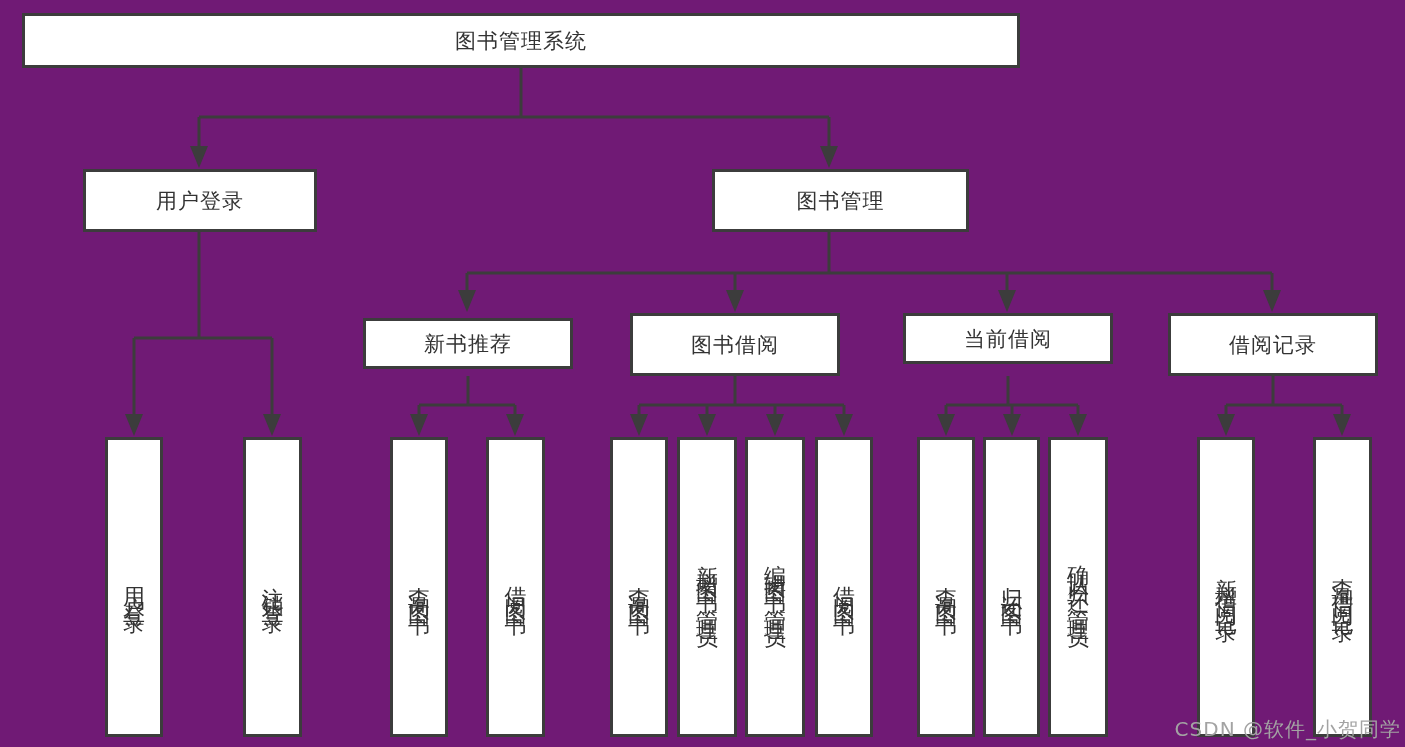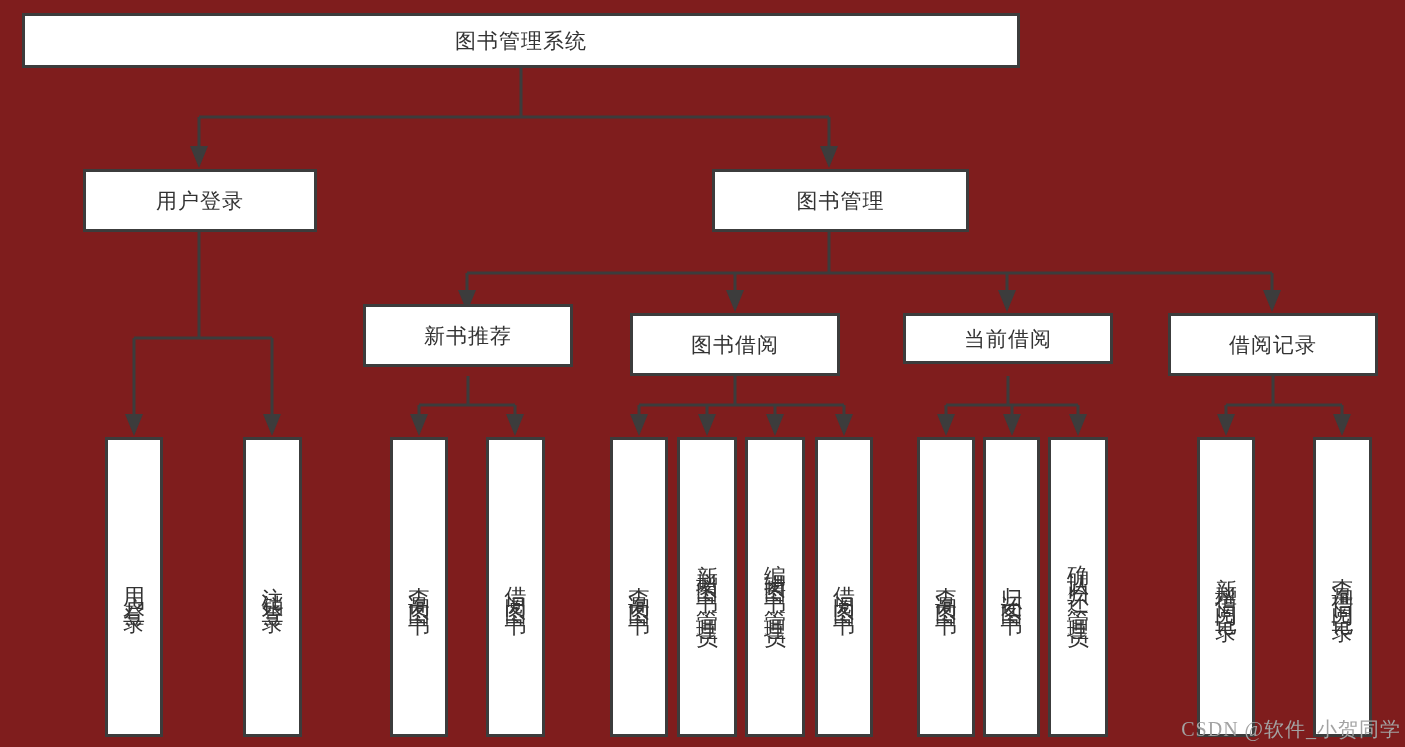--- a/index.html
+++ b/index.html
@@ -5,21 +5,21 @@
   html, body { margin: 0; padding: 0; }
   body {
     width: 1405px; height: 747px;
     background: #ffffff;
     font-family: "DejaVu Sans", "Liberation Sans", sans-serif;
     overflow: hidden;
   }
   .stage {
     position: relative;
     width: 1405px; height: 747px;
-    background: #7f1d1d;
+    background: #701a75;
   }
   .connectors {
     position: absolute; left: 0; top: 0;
     width: 1405px; height: 747px;
   }
   .node {
     position: absolute;
     box-sizing: border-box;
     background: #ffffff;
     border: 3px solid #3c3c3c;
@@ -43,21 +43,20 @@
   }
   .watermark {
     position: absolute;
     top: 716px;
     right: 4px;
     font-size: 20px;
     letter-spacing: 1px;
     color: #a3a3a3;
     white-space: nowrap;
     z-index: 5;
-    font-family: Liberation Serif, serif;
   }
 </style>
 </head>
 <body>
 
 <div class="stage">
 
   <svg class="connectors" viewBox="0 0 1405 747" xmlns="http://www.w3.org/2000/svg">
     <g stroke="#3c3c3c" stroke-width="3" fill="none">
 
@@ -129,21 +128,21 @@
       <polygon points="1217,414 1235,414 1226,436"></polygon>
       <polygon points="1333,414 1351,414 1342,436"></polygon>
     </g>
   </svg>
 
   <div class="node hbox" style="left:22px; top:13px; width:998px; height:55px;">图书管理系统</div>
 
   <div class="node hbox" style="left:83px; top:169px; width:234px; height:63px;">用户登录</div>
   <div class="node hbox" style="left:712px; top:169px; width:257px; height:63px;">图书管理</div>
 
-  <div class="node hbox" style="left:363px; top:304px; width:210px; height:63px;">新书推荐</div>
+  <div class="node hbox" style="left:363px; top:318px; width:210px; height:51px;">新书推荐</div>
   <div class="node hbox" style="left:630px; top:313px; width:210px; height:63px;text-align:center;">图书借阅</div>
   <div class="node hbox" style="left:903px; top:313px; width:210px; height:51px;">当前借阅</div>
   <div class="node hbox" style="left:1168px; top:313px; width:210px; height:63px;">借阅记录</div>
 
   <div class="node vbox" style="left:105px; top:437px; width:58px; height:300px;">
     <span>用户登录</span>
     </div>
   <div class="node vbox" style="left:243px; top:437px; width:59px; height:300px;">
     <span>注销登录</span>
     </div>

